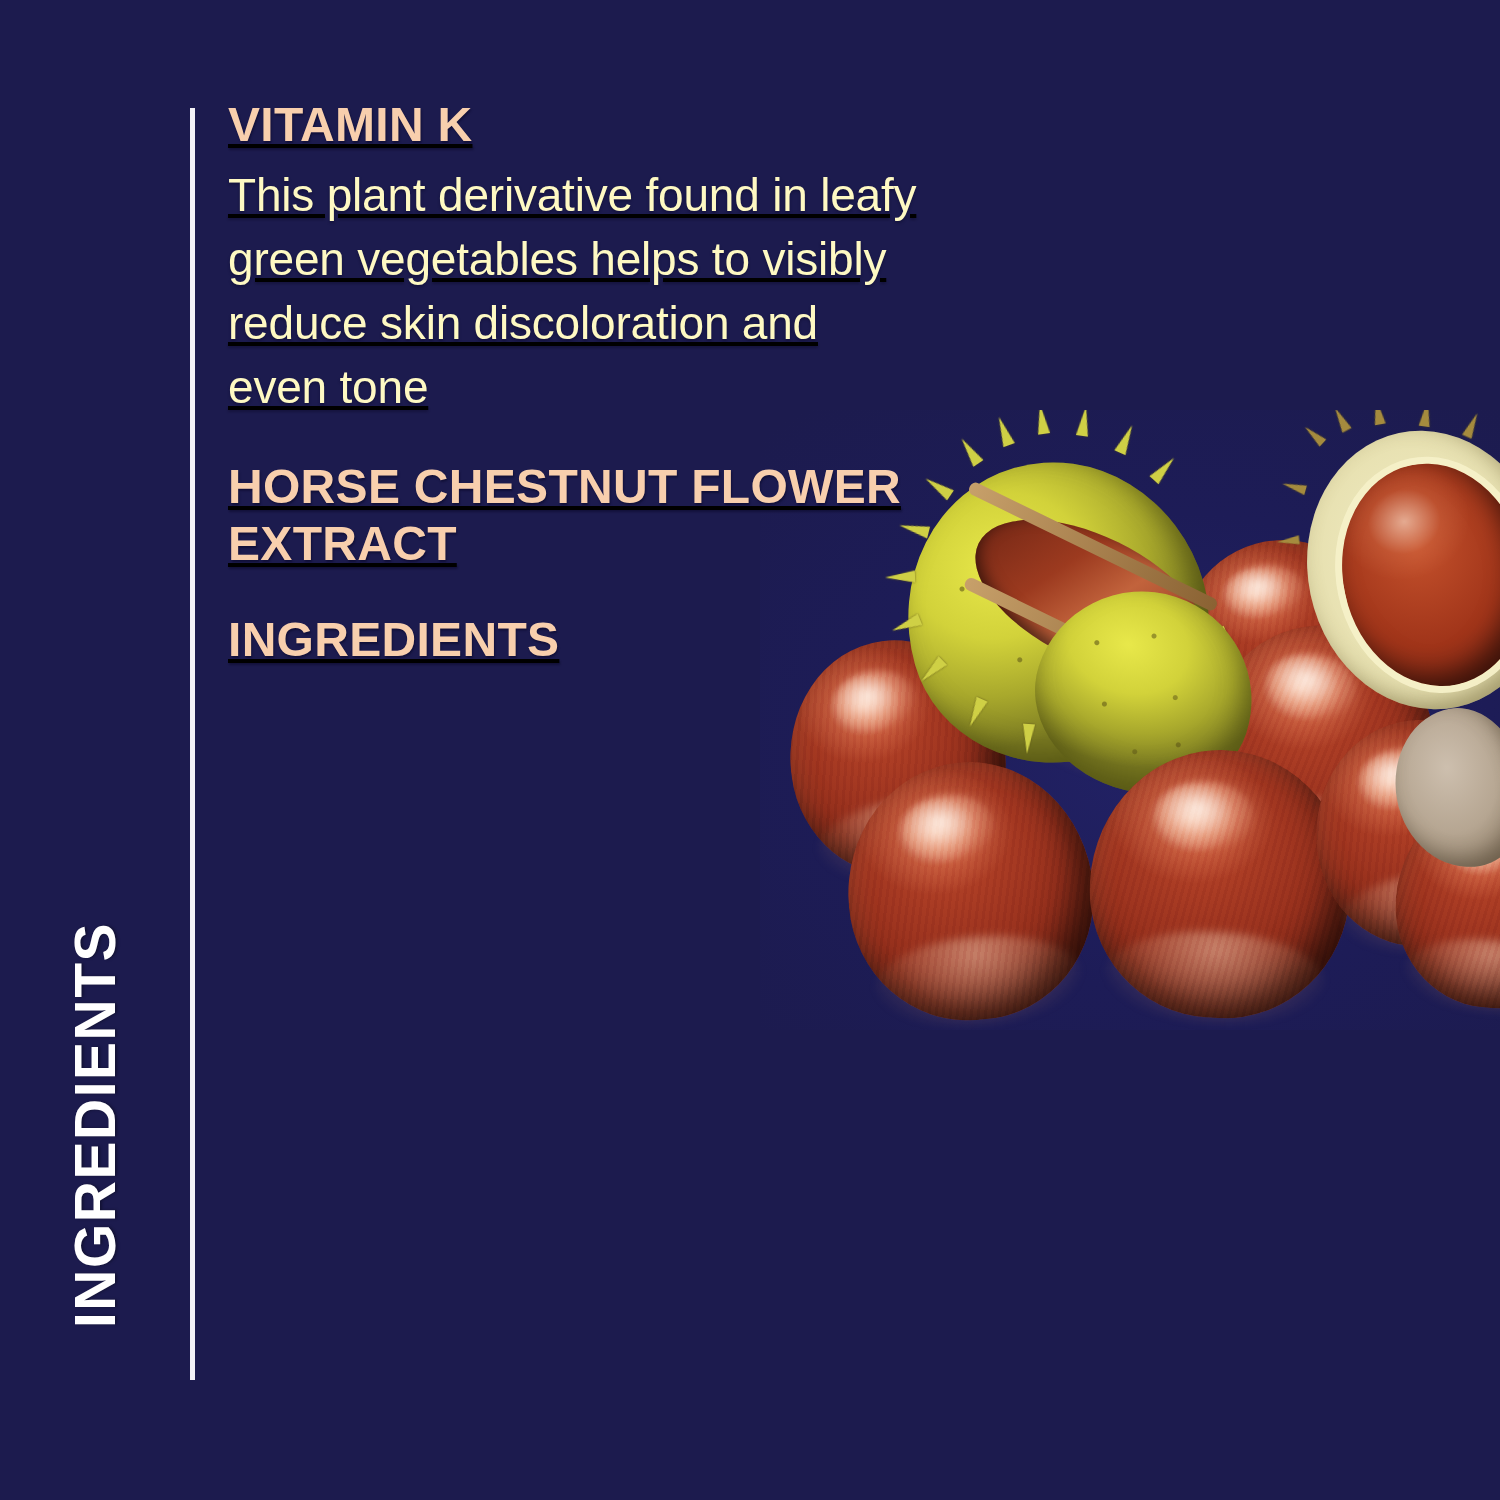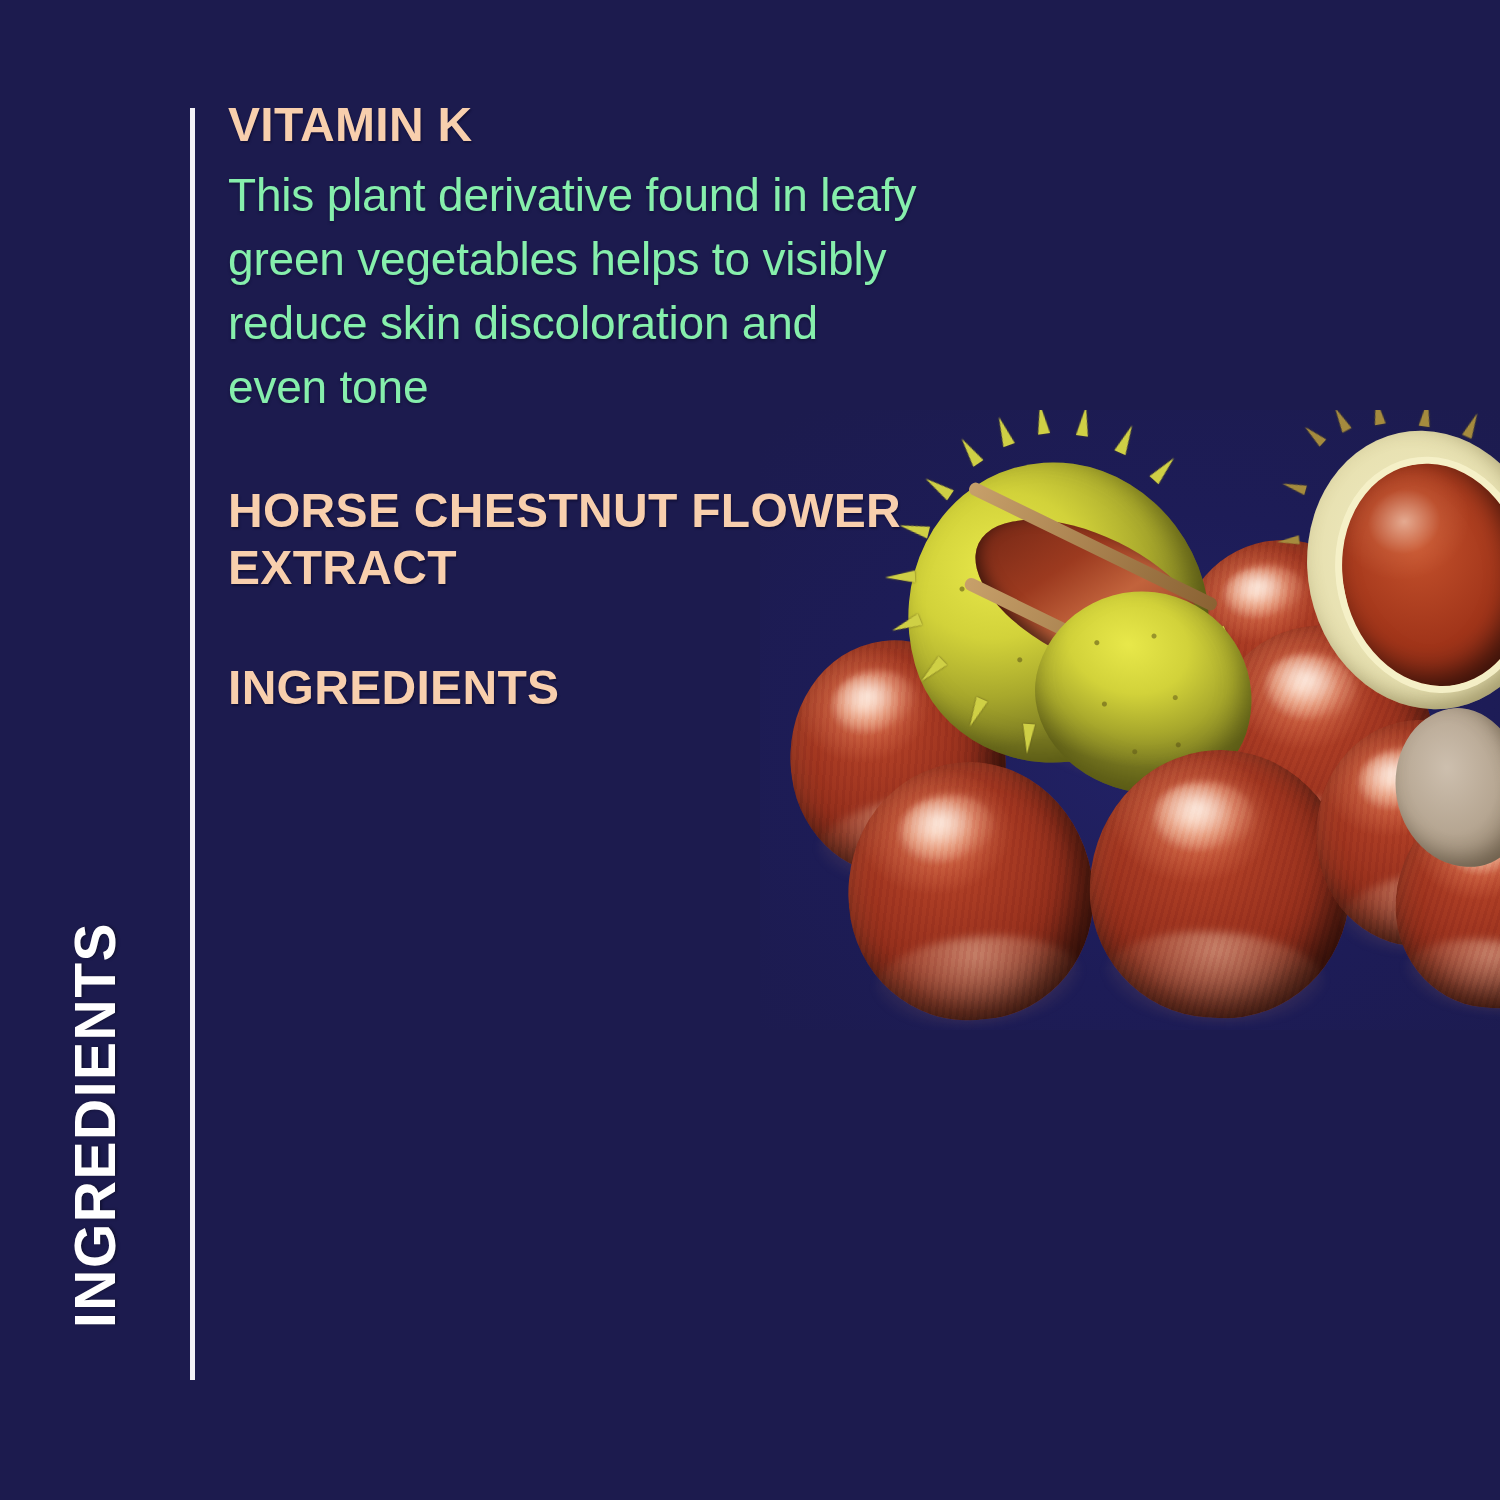--- a/index.html
+++ b/index.html
@@ -170,35 +170,36 @@
     height:1272px;
     background:#f3f2f7;
   }
 
   
   .content{
     position:absolute;
     left:228px;
     top:96px;
     width:700px;
+    text-decoration:underline;
   }
   .section{ margin-bottom:0; }
-  .section + .section{ margin-top:63px; }
+  .section + .section{ margin-top:39px; }
 
   .s-title{
     color:#f8cfad;
     font-size:48px;
     font-weight:700;
     line-height:57px;
     letter-spacing:0.3px;
     text-shadow:1px 2px 2px rgba(10,8,40,.55);
     white-space:pre-line;
   }
   .s-body{
-    color:#86efac;
+    color:#fef9c3;
     font-size:46px;
     font-weight:500;
     line-height:64px;
     letter-spacing:-0.2px;
     margin-top:10px;
     text-shadow:0 2px 3px rgba(10,8,40,.45);
     white-space:pre-line;
   }
 </style>
 </head>

